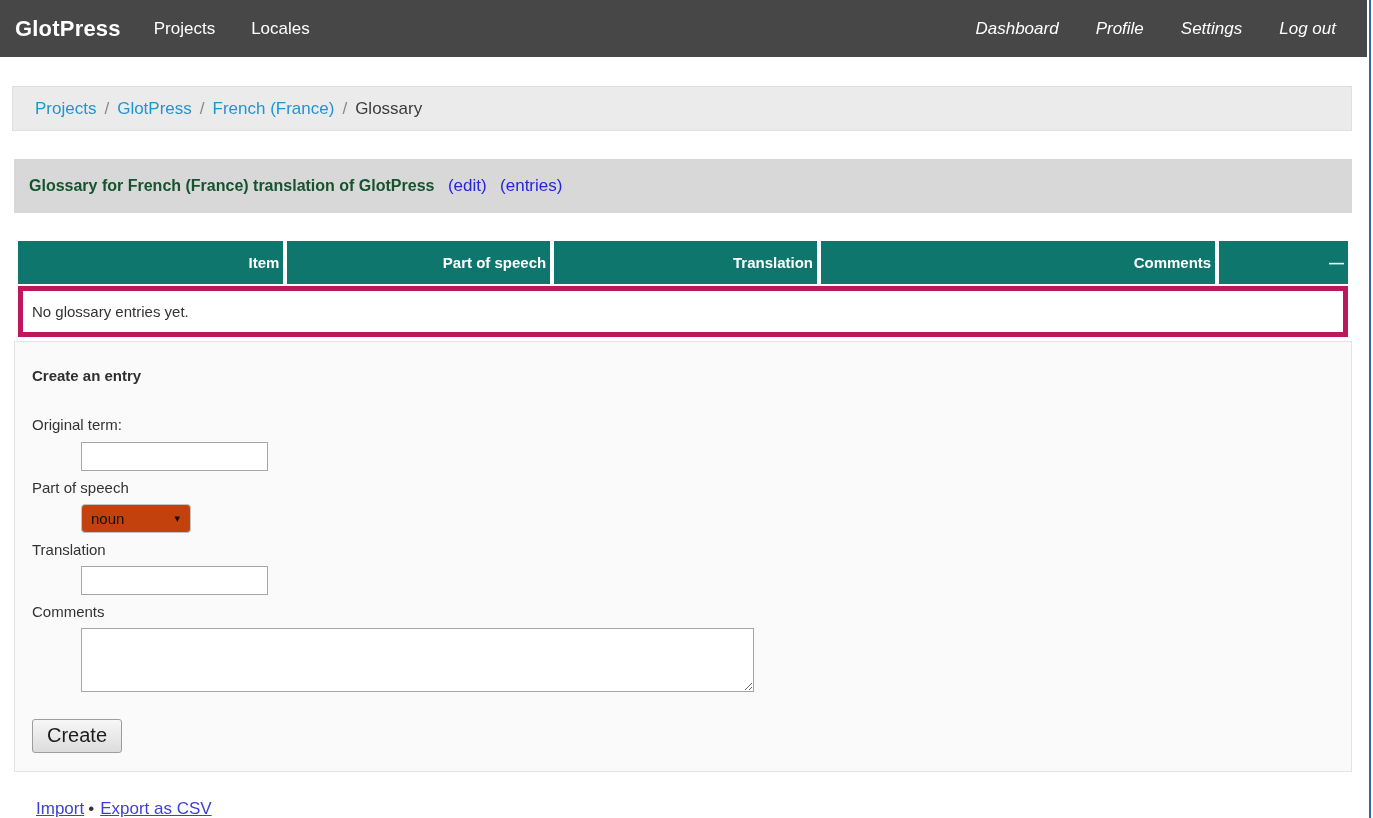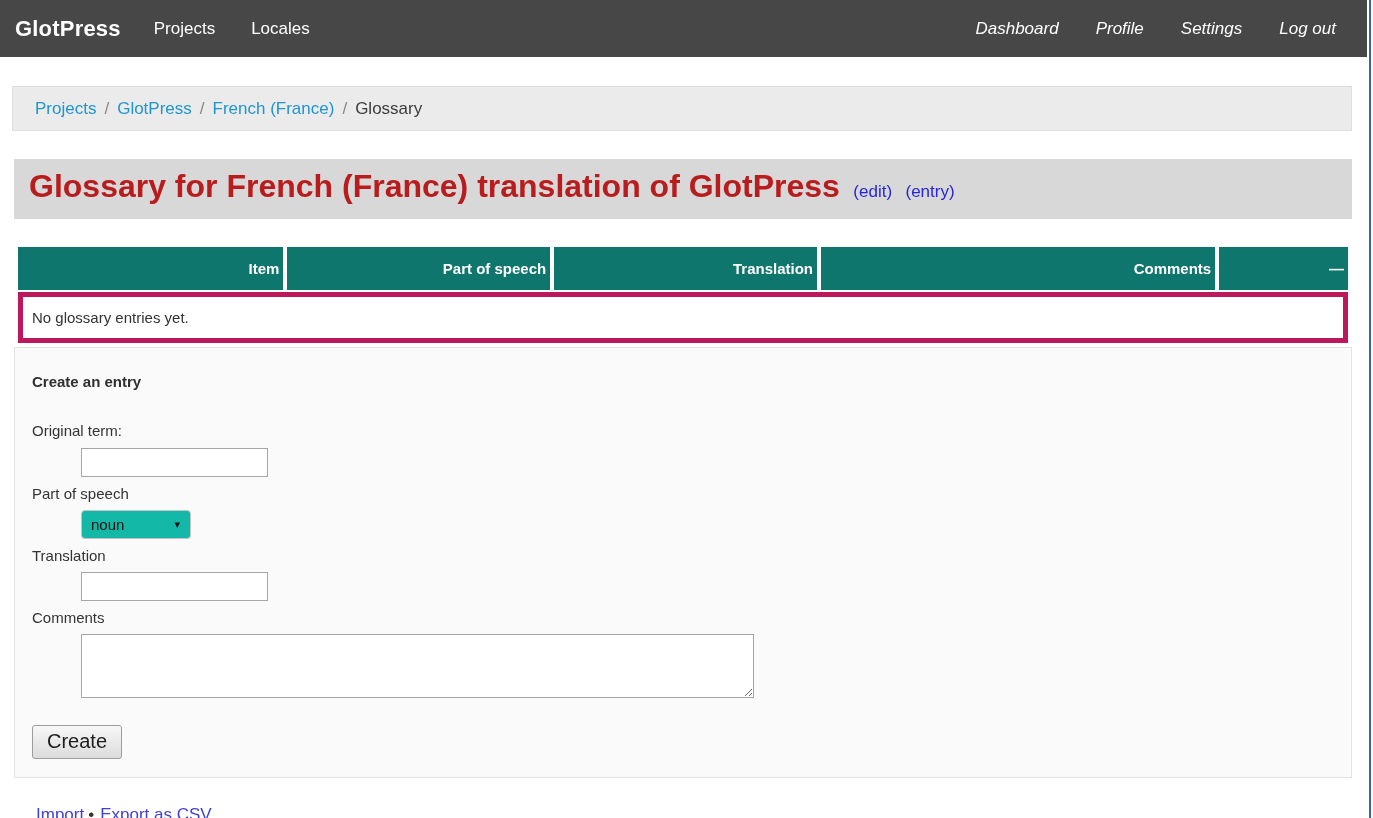--- a/index.html
+++ b/index.html
@@ -53,21 +53,21 @@
 
   
   .page-title-bar {
     margin: 28px 21px 0 14px;
     background: #d8d8d8;
     padding: 12px 10px 12px 15px;
     line-height: 30px;
   }
   .page-title-bar h1 {
     display: inline; margin: 0;
-    font-size: 32px; font-weight: bold; color: #b91c1c;
+    font-size: 16px; font-weight: bold; color: #14532d;
   }
   .page-title-bar a {
     color: #2626d8; font-weight: normal; font-size: 17px; margin-left: 9px;
   }
 
   
   table.glossary {
     width: calc(100% - 35px);
     margin: 26px 21px 0 14px;
     border-collapse: separate;
@@ -111,21 +111,21 @@
   input[type="text"] {
     width: 187px; height: 29px;
     border: 1px solid #a6a6a6; background: #fff;
     font-family: "Liberation Sans", sans-serif; font-size: 15px;
     padding: 2px 6px;
   }
   .select-wrap { position: relative; display: inline-block; }
   select.pos-select {
     -webkit-appearance: none; appearance: none;
     width: 110px; height: 29px;
-    background: #14b8a6;
+    background: #c2410c;
     border: 1px solid #c3c3c3; border-radius: 4px;
     font-family: "Liberation Sans", sans-serif; font-size: 15px; color: #111;
     padding: 2px 24px 2px 9px;
   }
   .select-arrow {
     position: absolute; right: 11px; top: 50%;
     transform: translateY(-54%);
     font-size: 11px; color: #111; pointer-events: none;
   }
   textarea.comments-area {
@@ -174,21 +174,21 @@
   </div>
 </div>
 
 <div class="breadcrumb">
   <a>Projects</a><span class="sep">/</span><a>GlotPress</a><span class="sep">/</span><a>French (France)</a><span class="sep">/</span><span class="current">Glossary</span>
 </div>
 
 <div class="page-title-bar">
   <h1>Glossary for French (France) translation of GlotPress</h1>
   <a>(edit)</a>
-  <a>(entry)</a>
+  <a>(entries)</a>
 </div>
 
 <table class="glossary">
   <thead>
     <tr>
       <th class="col-item">Item</th>
       <th class="col-pos">Part of speech</th>
       <th class="col-trans">Translation</th>
       <th class="col-comments">Comments</th>
       <th class="col-dash">—</th>

